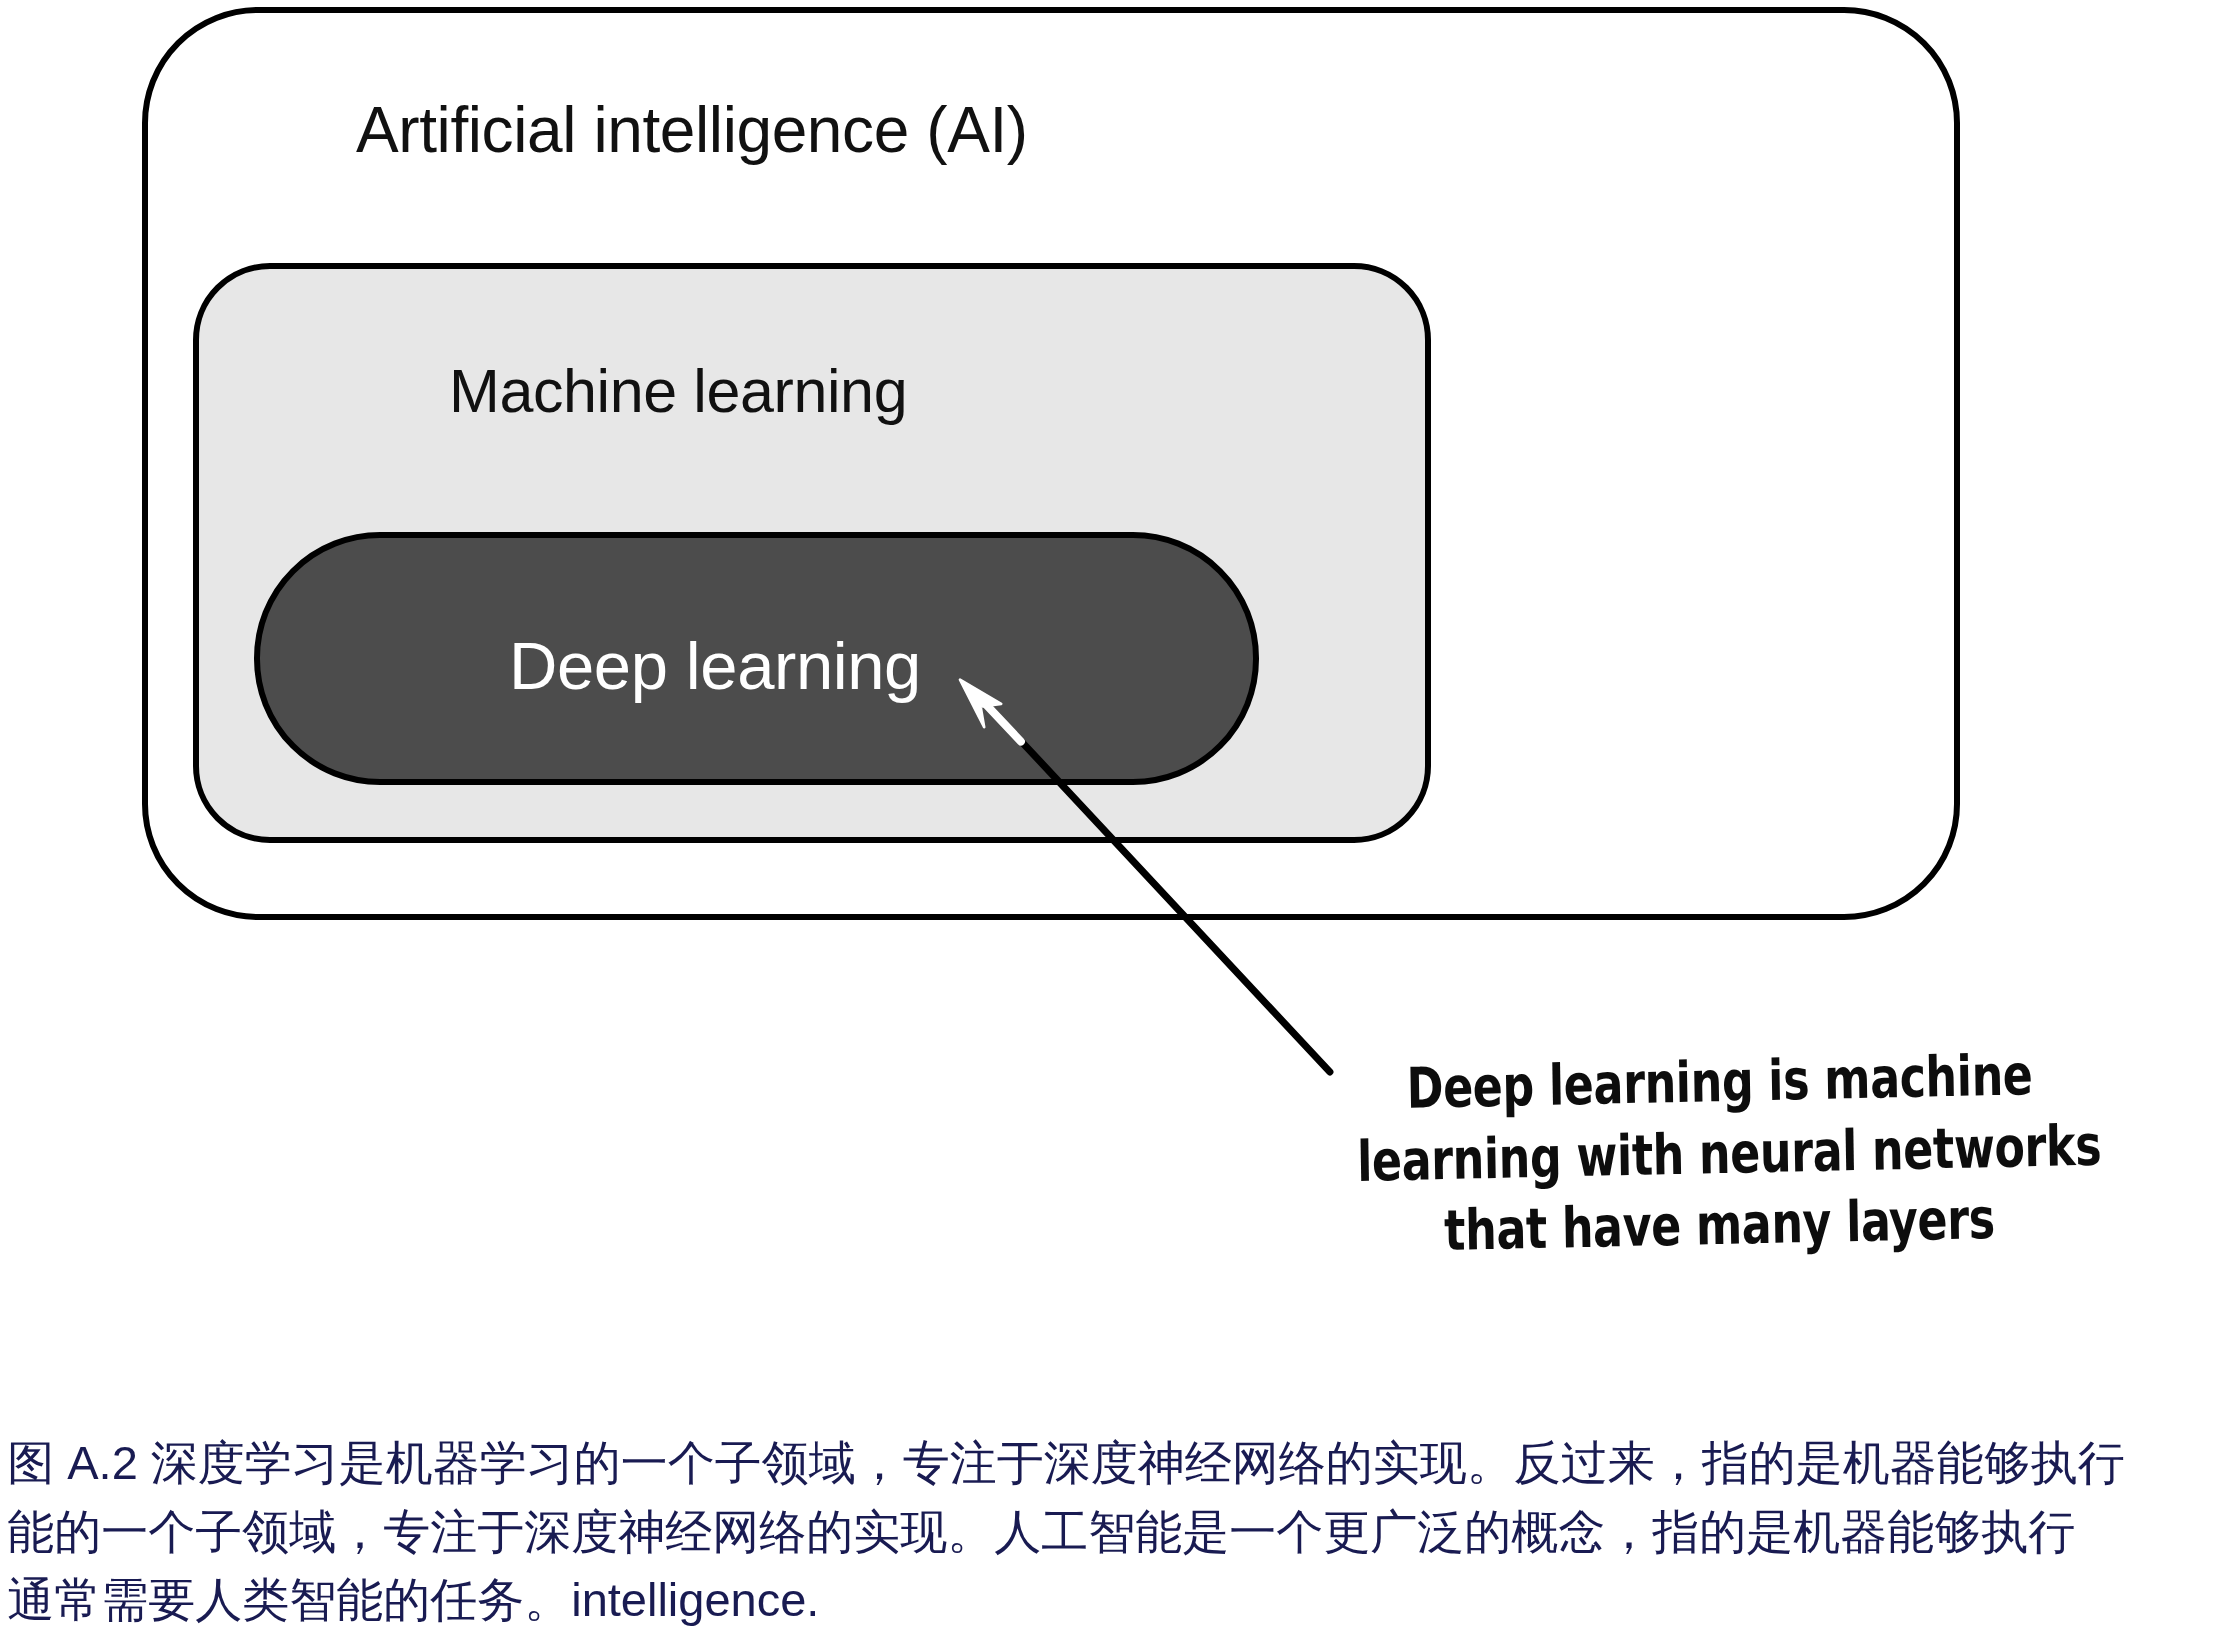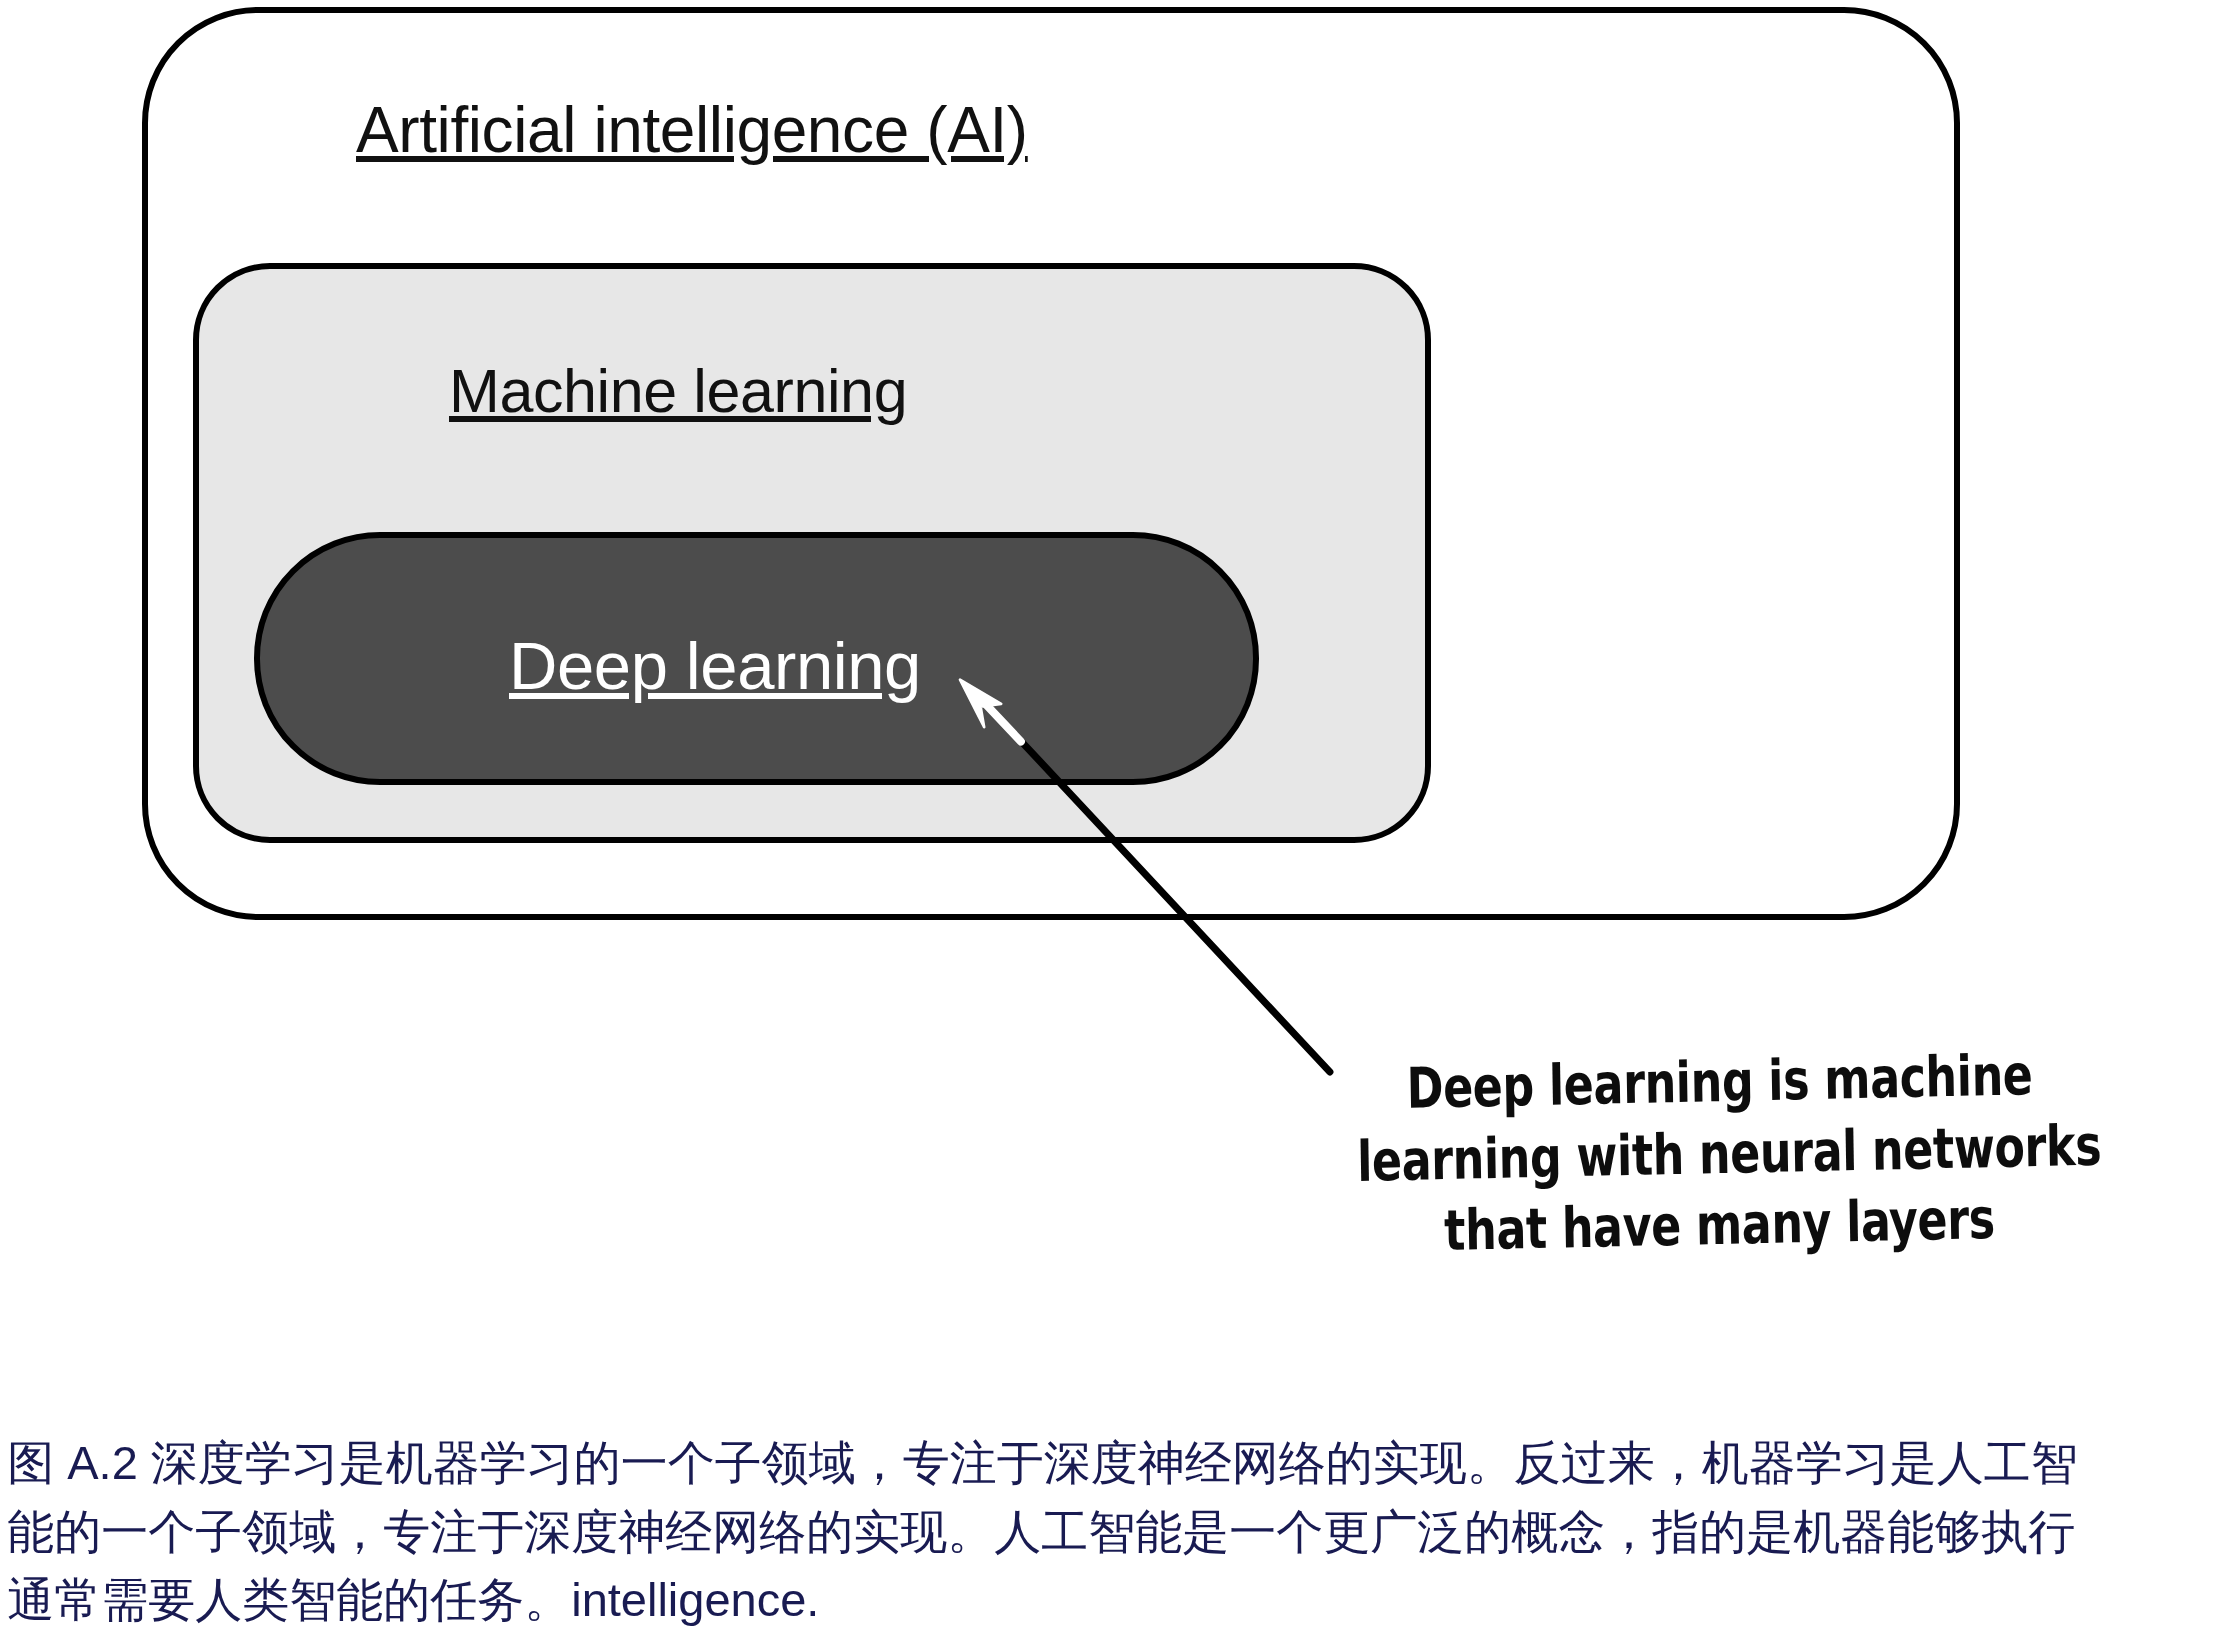--- a/index.html
+++ b/index.html
@@ -58,21 +58,20 @@
     border-radius: 126px;
     background: #4c4c4c;
   }
 
   
   .box-label {
     position: absolute;
     white-space: nowrap;
     font-weight: 400;
     letter-spacing: -0.4px;
-    text-decoration: underline;
   }
 
   #ai-label {
     left: 356px;
     top: 93px;
     font-size: 64px;
     color: #111111;
   }
 
   #ml-label {
@@ -168,17 +167,17 @@
 
   <div id="annotation">
     <span class="ann-line l1">Deep learning is machine</span>
     <span class="ann-line l2">learning with neural networks</span>
     <span class="ann-line l3">that have many layers</span>
   </div>
 
 </div>
 
 <div id="caption">
-  <span class="cap-line">图 A.2 深度学习是机器学习的一个子领域，专注于深度神经网络的实现。反过来，机器学习是人工智</span>
+  <span class="cap-line">图 A.2 深度学习是机器学习的一个子领域，专注于深度神经网络的实现。反过来，指的是机器能够执行</span>
   <span class="cap-line">能的一个子领域，专注于深度神经网络的实现。人工智能是一个更广泛的概念，指的是机器能够执行</span>
   <span class="cap-line">通常需要人类智能的任务。intelligence.</span>
 </div>
 
 
 </body></html>

